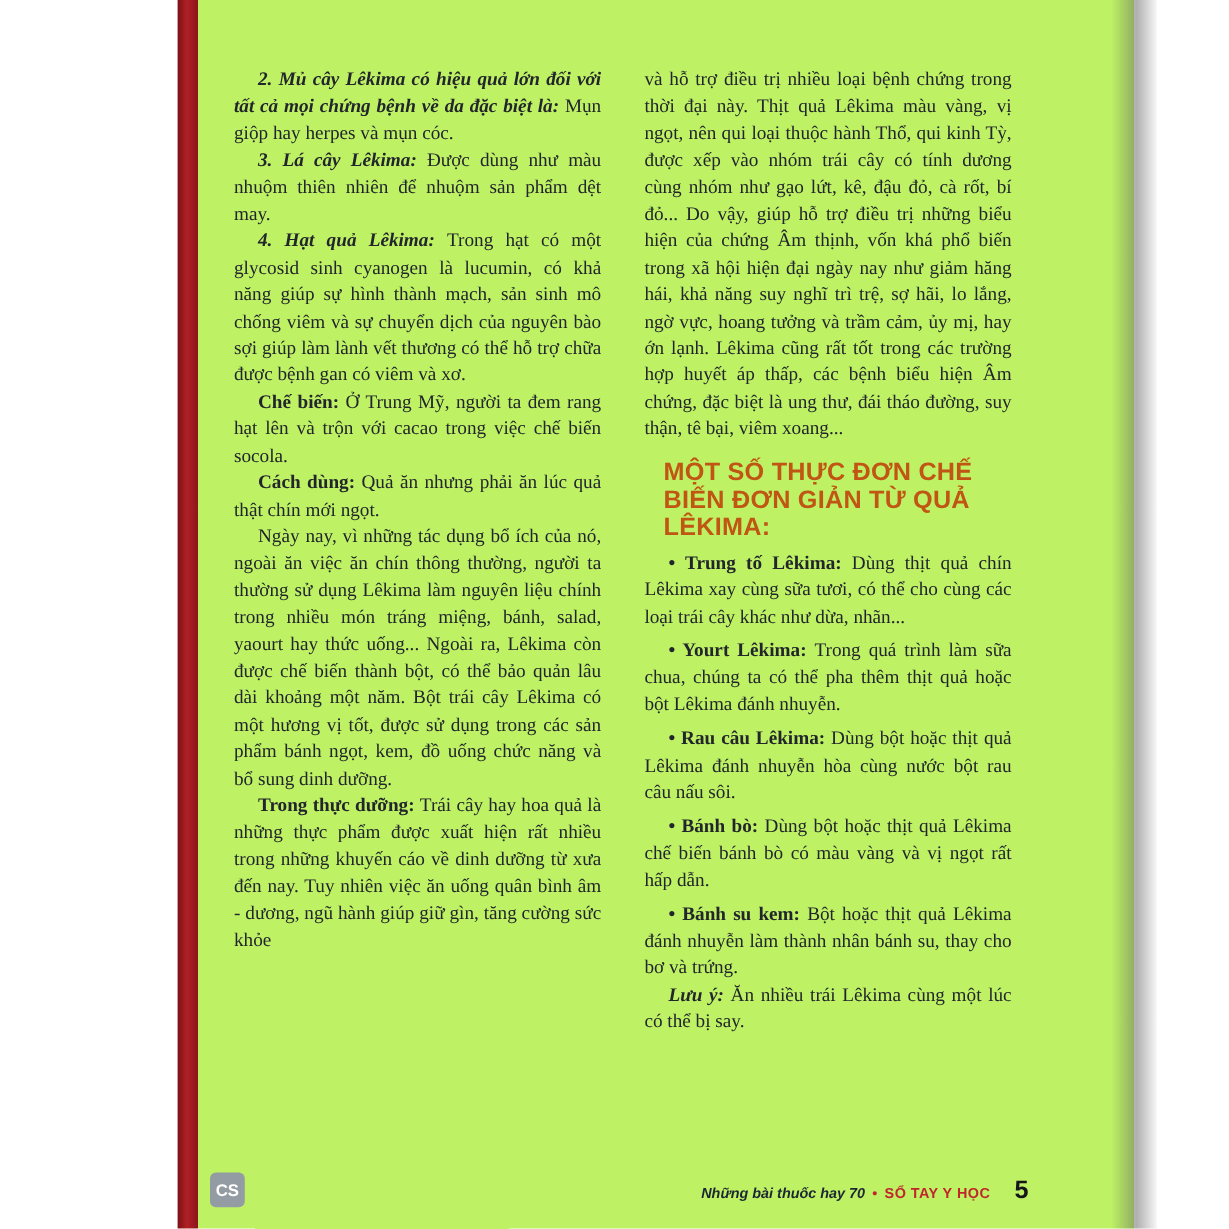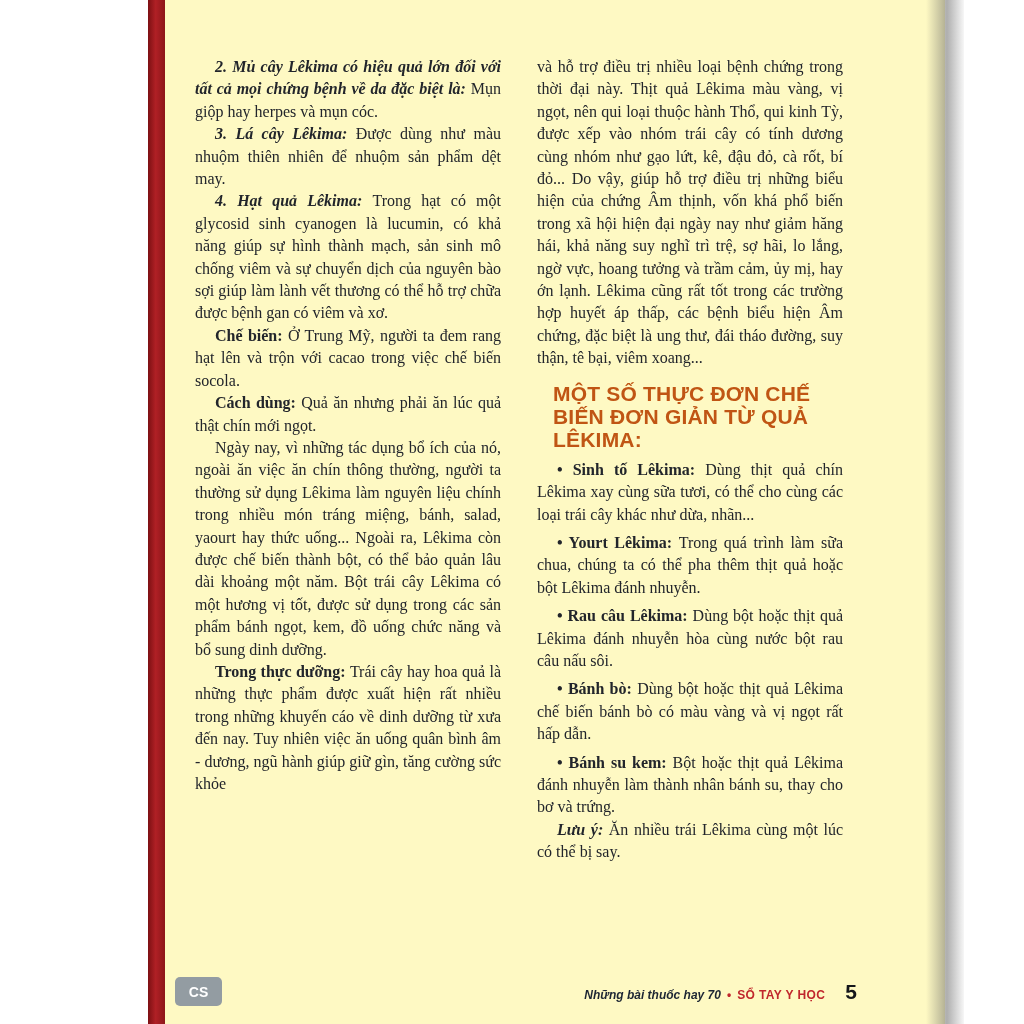--- a/index.html
+++ b/index.html
@@ -10,21 +10,21 @@
   
   .red-strip { position:absolute; left:148px; top:0; width:17px; height:1024px;
                background:linear-gradient(90deg,#7c1013,#b02025 45%,#8d161a); }
   .red-corner-tl { position:absolute; left:165px; top:0; width:42px; height:28px; background:#a51d21;
                    clip-path:polygon(0 0,100% 0,0 100%); }
   .red-corner-tr { position:absolute; left:890px; top:0; width:52px; height:60px; background:#a51d21;
                    clip-path:polygon(0 0,100% 0,100% 100%); }
   .right-shadow { position:absolute; left:926px; top:0; width:38px; height:1024px;
                   background:linear-gradient(90deg,rgba(80,80,80,0),rgba(95,95,95,0.5) 55%,rgba(190,190,190,0.12)); }
 
-  .page { position:absolute; left:165px; top:0; width:780px; height:1024px; background:#fef9c3; }
+  .page { position:absolute; left:165px; top:0; width:780px; height:1024px; background:#bef264; }
 
   .columns { position:absolute; left:30px; top:56px; width:648px; display:flex; gap:36px; }
   .col { width:306px; color:#22252b; font-size:16px; line-height:22.4px; text-align:justify; }
 
   .para { margin:0; }
   .para.indent { text-indent:20px; }
   .para.bullet { margin-top:6px; text-indent:20px; }
   .para.heading { margin:12px 16px 8px; color:#c05514; font-family:"Liberation Sans",sans-serif;
                   font-weight:700; font-size:21px; line-height:23px; text-align:left; letter-spacing:0.2px; }
   .seg.normal { font-weight:400; font-style:normal; }
@@ -36,21 +36,21 @@
   .book-footer { position:absolute; right:88px; bottom:20px; display:flex; align-items:baseline; gap:6px;
                  font-family:"Liberation Sans",sans-serif; white-space:nowrap;text-align:center; }
   .bf-title { color:#1c2533; font-size:12px; font-weight:700; font-style:italic; }
   .bf-dot { color:#c0272d; font-size:12px; font-weight:700; }
   .bf-series { color:#c0272d; font-size:12px; font-weight:700; letter-spacing:0.4px; }
   .bf-page { color:#14161a; font-size:21px; font-weight:700; margin-left:14px; }
 
   
   .camscanner { position:absolute; left:175px; bottom:18px; display:flex; align-items:center; gap:10px;
                 font-family:"Liberation Sans",sans-serif; }
-  .cs-logo { width:47px; height:29px; background:#939c a2; background:#939ca2; border-radius:5px;
+  .cs-logo { width:29px; height:29px; background:#939c a2; background:#939ca2; border-radius:5px;
              color:#ffffff; font-size:14px; font-weight:700; display:flex; align-items:center; justify-content:center; }
   .cs-label { color:#99a1a7; font-size:25px; letter-spacing:0.3px; }
 </style>
 </head>
 <body>
 
 <div class="canvas">
 
   <div class="red-strip"></div>
   <div class="red-corner-tl"></div>
@@ -63,21 +63,21 @@
           <p class="para body indent"><span class="seg bold_italic">3. Lá cây Lêkima: </span><span class="seg normal">Được dùng như màu nhuộm thiên nhiên để nhuộm sản phẩm dệt may.</span></p>
           <p class="para body indent"><span class="seg bold_italic">4. Hạt quả Lêkima: </span><span class="seg normal">Trong hạt có một glycosid sinh cyanogen là lucumin, có khả năng giúp sự hình thành mạch, sản sinh mô chống viêm và sự chuyển dịch của nguyên bào sợi giúp làm lành vết thương có thể hỗ trợ chữa được bệnh gan có viêm và xơ.</span></p>
           <p class="para body indent"><span class="seg bold">Chế biến: </span><span class="seg normal">Ở Trung Mỹ, người ta đem rang hạt lên và trộn với cacao trong việc chế biến socola.</span></p>
           <p class="para body indent"><span class="seg bold">Cách dùng: </span><span class="seg normal">Quả ăn nhưng phải ăn lúc quả thật chín mới ngọt.</span></p>
           <p class="para body indent"><span class="seg normal">Ngày nay, vì những tác dụng bổ ích của nó, ngoài ăn việc ăn chín thông thường, người ta thường sử dụng Lêkima làm nguyên liệu chính trong nhiều món tráng miệng, bánh, salad, yaourt hay thức uống... Ngoài ra, Lêkima còn được chế biến thành bột, có thể bảo quản lâu dài khoảng một năm. Bột trái cây Lêkima có một hương vị tốt, được sử dụng trong các sản phẩm bánh ngọt, kem, đồ uống chức năng và bổ sung dinh dưỡng.</span></p>
           <p class="para body indent"><span class="seg bold">Trong thực dưỡng: </span><span class="seg normal">Trái cây hay hoa quả là những thực phẩm được xuất hiện rất nhiều trong những khuyến cáo về dinh dưỡng từ xưa đến nay. Tuy nhiên việc ăn uống quân bình âm - dương, ngũ hành giúp giữ gìn, tăng cường sức khỏe</span></p>
         </div>
       <div class="col">
           <p class="para body"><span class="seg normal">và hỗ trợ điều trị nhiều loại bệnh chứng trong thời đại này. Thịt quả Lêkima màu vàng, vị ngọt, nên qui loại thuộc hành Thổ, qui kinh Tỳ, được xếp vào nhóm trái cây có tính dương cùng nhóm như gạo lứt, kê, đậu đỏ, cà rốt, bí đỏ... Do vậy, giúp hỗ trợ điều trị những biểu hiện của chứng Âm thịnh, vốn khá phổ biến trong xã hội hiện đại ngày nay như giảm hăng hái, khả năng suy nghĩ trì trệ, sợ hãi, lo lắng, ngờ vực, hoang tưởng và trầm cảm, ủy mị, hay ớn lạnh. Lêkima cũng rất tốt trong các trường hợp huyết áp thấp, các bệnh biểu hiện Âm chứng, đặc biệt là ung thư, đái tháo đường, suy thận, tê bại, viêm xoang...</span></p>
           <p class="para heading"><span class="seg heading">MỘT SỐ THỰC ĐƠN CHẾ BIẾN ĐƠN GIẢN TỪ QUẢ LÊKIMA:</span></p>
-          <p class="para bullet indent"><span class="seg bold">• Sinh tố Lêkima: </span><span class="seg normal">Dùng thịt quả chín Lêkima xay cùng sữa tươi, có thể cho cùng các loại trái cây khác như dừa, nhãn...</span></p>
+          <p class="para bullet indent"><span class="seg bold">• Trung tố Lêkima: </span><span class="seg normal">Dùng thịt quả chín Lêkima xay cùng sữa tươi, có thể cho cùng các loại trái cây khác như dừa, nhãn...</span></p>
           <p class="para bullet indent"><span class="seg bold">• Yourt Lêkima: </span><span class="seg normal">Trong quá trình làm sữa chua, chúng ta có thể pha thêm thịt quả hoặc bột Lêkima đánh nhuyễn.</span></p>
           <p class="para bullet indent"><span class="seg bold">• Rau câu Lêkima: </span><span class="seg normal">Dùng bột hoặc thịt quả Lêkima đánh nhuyễn hòa cùng nước bột rau câu nấu sôi.</span></p>
           <p class="para bullet indent"><span class="seg bold">• Bánh bò: </span><span class="seg normal">Dùng bột hoặc thịt quả Lêkima chế biến bánh bò có màu vàng và vị ngọt rất hấp dẫn.</span></p>
           <p class="para bullet indent"><span class="seg bold">• Bánh su kem: </span><span class="seg normal">Bột hoặc thịt quả Lêkima đánh nhuyễn làm thành nhân bánh su, thay cho bơ và trứng.</span></p>
           <p class="para body indent"><span class="seg bold_italic">Lưu ý: </span><span class="seg normal">Ăn nhiều trái Lêkima cùng một lúc có thể bị say.</span></p>
         </div>
     </div>
 
     <div class="book-footer">
       <span class="bf-title">Những bài thuốc hay 70</span>

